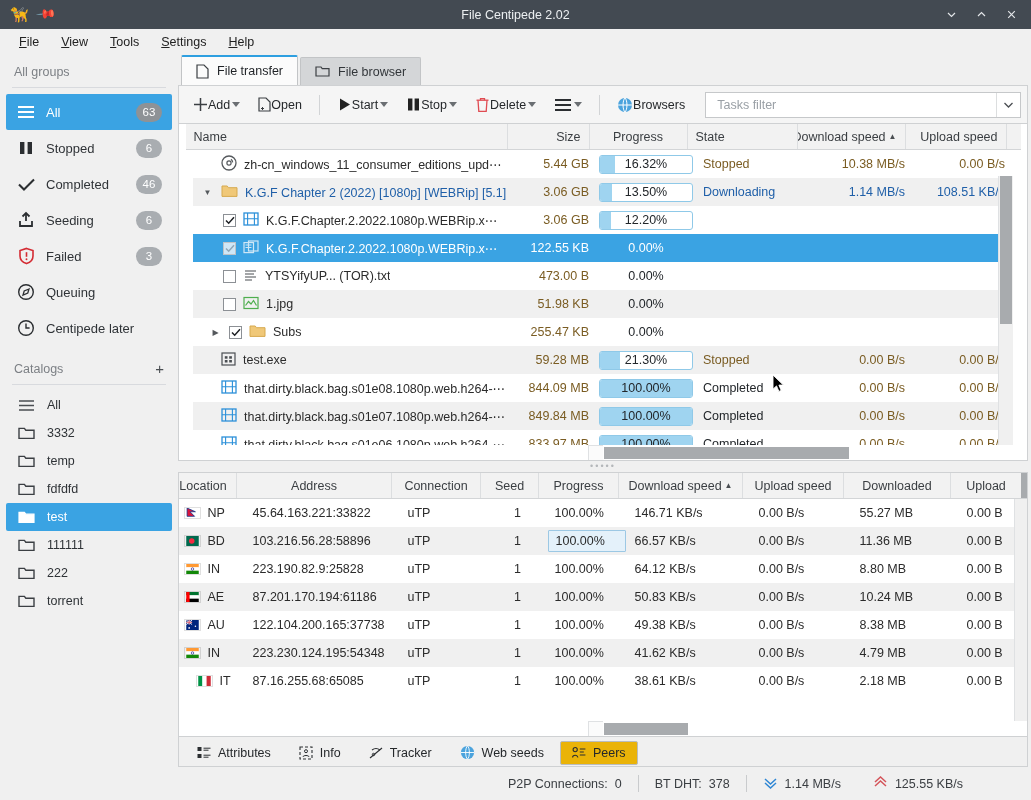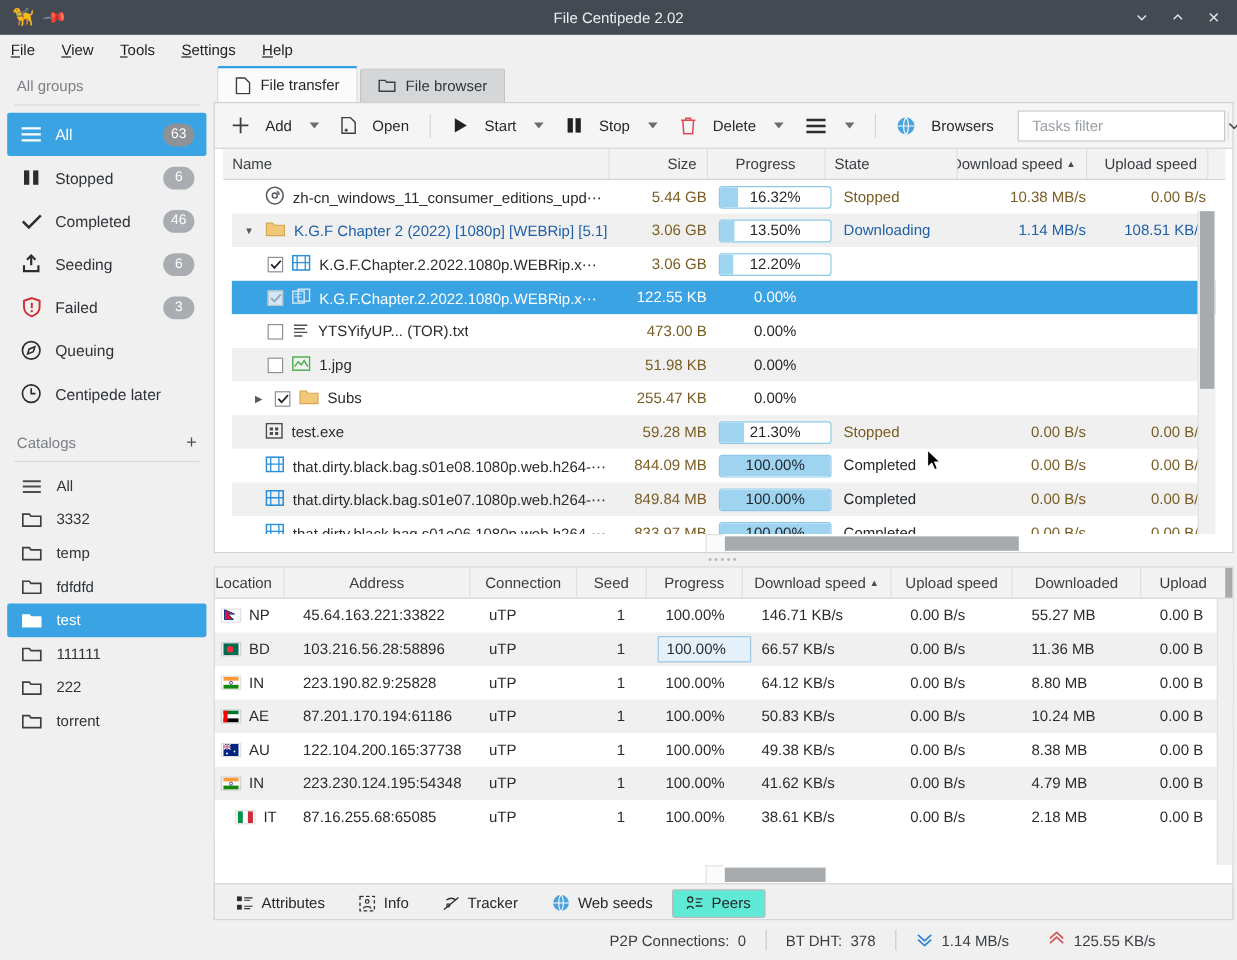--- a/index.html
+++ b/index.html
@@ -21,21 +21,21 @@
   }
   .tb-left { display: flex; align-items: center; gap: 9px; padding-left: 10px; width: 120px; }
   .tb-goose { font-size: 15px; line-height: 1; filter: grayscale(0.1); }
   .tb-pin { font-size: 13px; line-height: 1; color: #dfe2e5; transform: rotate(40deg); }
   .tb-title { position: absolute; left: 0; right: 0; text-align: center; font-size: 12.5px; color: #eceff1; pointer-events: none; }
   .tb-btns { margin-left: auto; display: flex; align-items: center; gap: 2px; padding-right: 6px; z-index: 2; }
   .tb-btn { width: 28px; height: 26px; display: flex; align-items: center; justify-content: center; color: #e3e6e9; font-size: 13px; }
   .tb-btn svg { display: block; }
 
   
-  .menubar { height: 26px; background: #f0f0f0; display: flex; align-items: center; gap: 4px; flex: none; }
+  .menubar { height: 26px; background: #f0f0f0; display: flex; align-items: center; padding-left: 10px; gap: 4px; flex: none; }
   .menu-item { padding: 3px 9px; font-size: 12.5px; color: #222; }
   .menu-item u { text-decoration: underline; }
 
   
   .body { flex: 1; display: flex; min-height: 0; background: #f0f0f0; }
 
   
   .sidebar { width: 178px; flex: none; background: #f0f0f0; display: flex; flex-direction: column; padding: 0; }
   .side-head { font-size: 12.5px; color: #7b7f84; padding: 10px 0 8px 14px; }
   .side-rule { height: 1px; background: #d8dade; margin: 0 12px 6px 12px; }
@@ -69,21 +69,21 @@
     border-radius: 2px 2px 0 0; margin-right: 2px;
   }
   .tab.active { background: #fbfbfb; border-top: 2px solid #2e9fe0; height: 30px; color: #1f2226; }
   .tab svg { display: block; }
 
   
   .toolbar {
     height: 38px; background: #f5f5f5; border: 1px solid #cfd1d3; border-bottom: none;
     display: flex; align-items: center; padding: 0 6px; gap: 2px; flex: none;
   }
-  .tbtn { display: flex; align-items: center; gap: 13px; padding: 4px 8px; font-size: 12.5px; color: #25282b; white-space: nowrap; }
+  .tbtn { display: flex; align-items: center; gap: 0; padding: 4px 8px; font-size: 12.5px; color: #25282b; white-space: nowrap; }
   .caret { width: 0; height: 0; border-left: 4px solid transparent; border-right: 4px solid transparent; border-top: 5px solid #6a6e72; margin-left: 2px; }
   .tsep { width: 1px; height: 20px; background: #d2d4d6; margin: 0 7px; }
   .filterbox {
     flex: 1; min-width: 0; height: 26px; margin-left: 10px; background: #fff; border: 1px solid #c6c8ca;
     display: flex; align-items: center; padding: 0 0 0 9px;
   }
   .filterbox input {
     flex: 1; border: none; outline: none; font-family: "Liberation Sans", sans-serif; font-size: 12.5px; color: #2b2b2b; background: transparent;
   }
   .filterbox input::placeholder { color: #9aa0a6; }
@@ -140,21 +140,21 @@
   .hsb { height: 15px; background: #f0f0f0; border-top: 1px solid #dfe1e3; flex: none; position: relative; }
   .hsb .thumb { position: absolute; top: 1px; bottom: 1px; background: #a8abae; }
   .sb-corner { position: absolute; right: 0; bottom: 0; width: 15px; height: 15px; background: #fbfbfb; border-left: 1px solid #dfe1e3; border-top: 1px solid #dfe1e3; }
 
   .splitter { height: 11px; flex: none; display: flex; align-items: center; justify-content: center; background: #f0f0f0; }
   .splitter .dots { letter-spacing: 2px; color: #b4b7ba; font-size: 9px; line-height: 1; }
 
   
   .btabs { height: 30px; display: flex; align-items: center; gap: 4px; padding: 2px 6px 0 6px; background: #f0f0f0; flex: none; border: 1px solid #cfd1d3; border-top: none; }
   .btab { display: flex; align-items: center; gap: 7px; padding: 4px 11px; font-size: 12.5px; color: #25282b; border: 1px solid transparent; border-radius: 2px; }
-  .btab.active { background: #5eead4; border-color: #b9bcbf; justify-content: space-between; }
+  .btab.active { background: #eab308; border-color: #b9bcbf; justify-content: space-between; }
 
   
   .statusbar { height: 33px; flex: none; display: flex; align-items: center; justify-content: flex-end; gap: 0; padding-right: 52px; background: #f0f0f0; font-size: 12.5px; color: #2b2b2b; }
   .sb-item { display: flex; align-items: center; gap: 7px; padding: 0 16px; }
   .sb-sep { width: 1px; height: 17px; background: #c9cbcd; }
   .sb-label { color: #3a3e42; }
   .sb-val { color: #3a3e42; }
   .cursor { position: absolute; pointer-events: none; }
 </style>
 </head>

